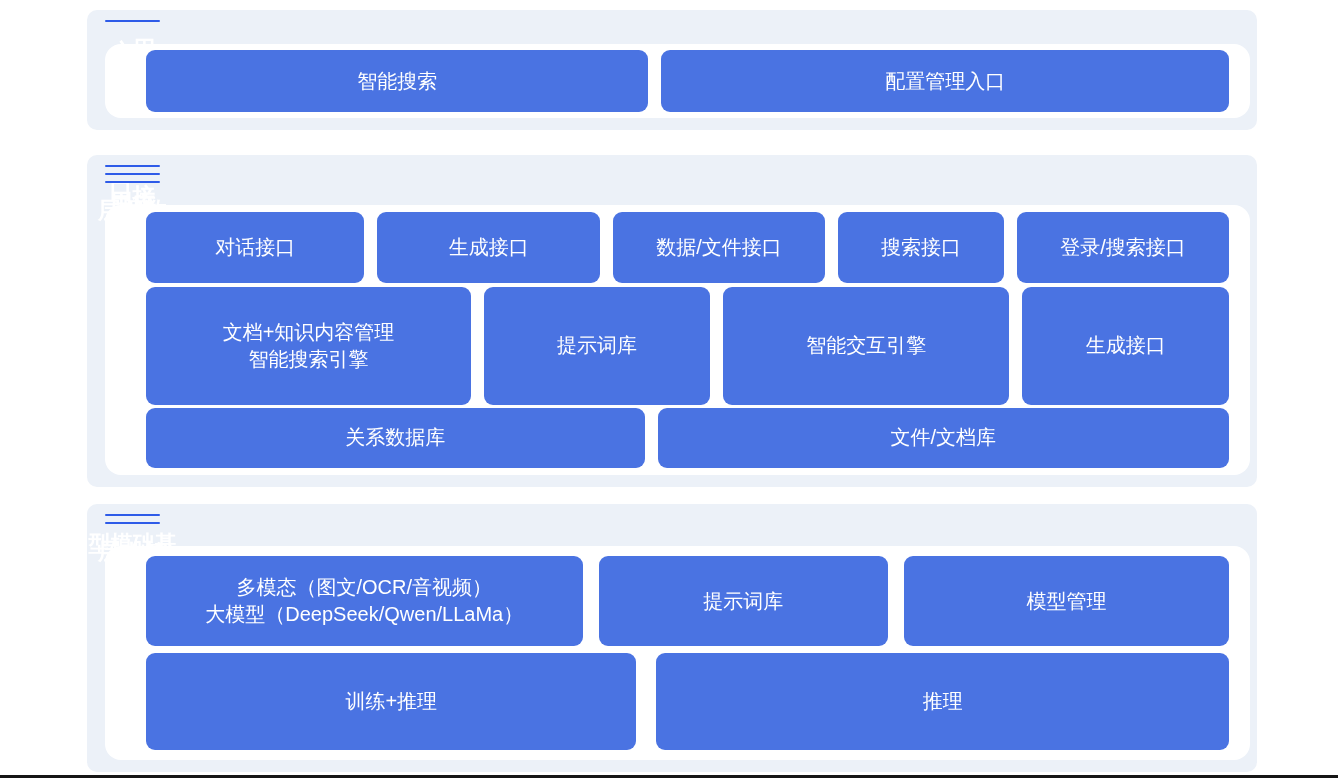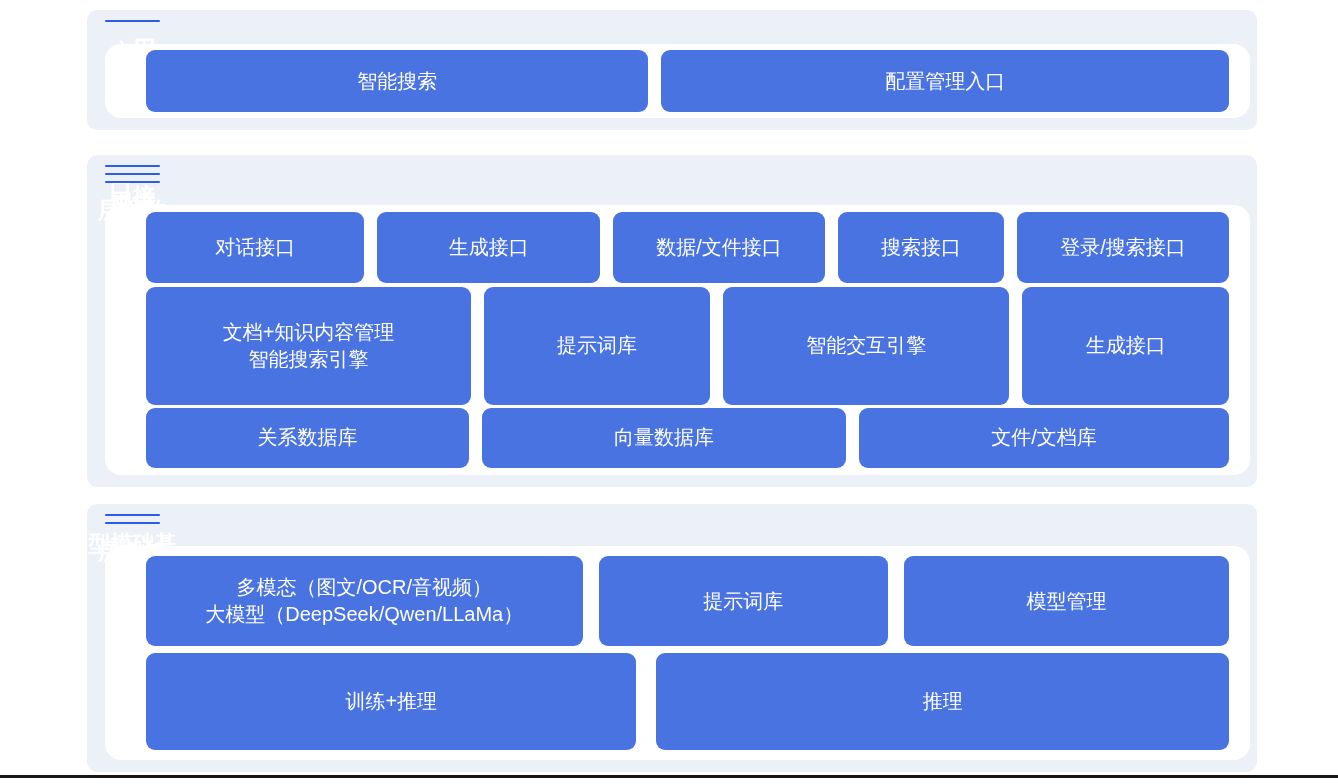--- a/index.html
+++ b/index.html
@@ -124,21 +124,20 @@
       </div>
       <div class="row s2-r2">
         <div class="block" style="flex:302">文档+知识内容管理
 智能搜索引擎</div>
         <div class="block" style="flex:210">提示词库</div>
         <div class="block" style="flex:266">智能交互引擎</div>
         <div class="block" style="flex:192">生成接口</div>
       </div>
       <div class="row s2-r3">
         <div class="block" style="flex:302">关系数据库</div>
-        <div class="block" style="flex:340">向量数据库</div>
         <div class="block" style="flex:346">文件/文档库</div>
       </div>
     </div>
   </div>
 
   <div class="section section-bottom">
     <div class="label-col">
       <div class="layer-label" style="flex:123; font-size:22px">基础模型</div>
       <div class="layer-label" style="flex:121">算力层</div>
     </div>

